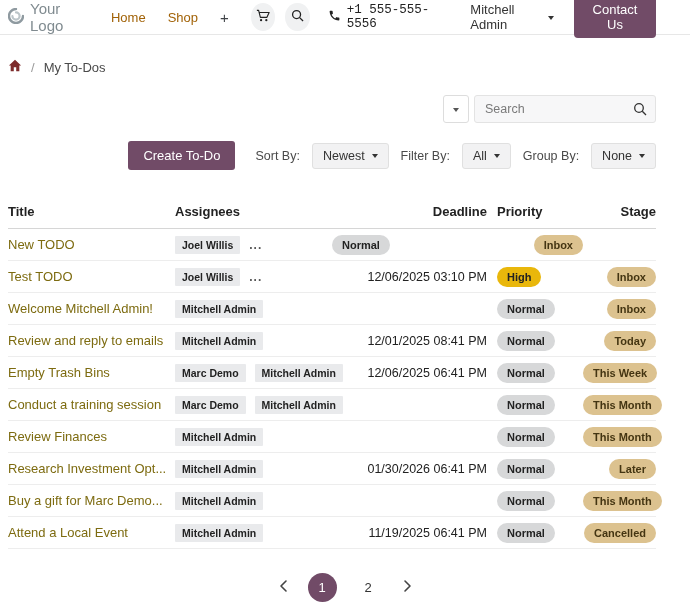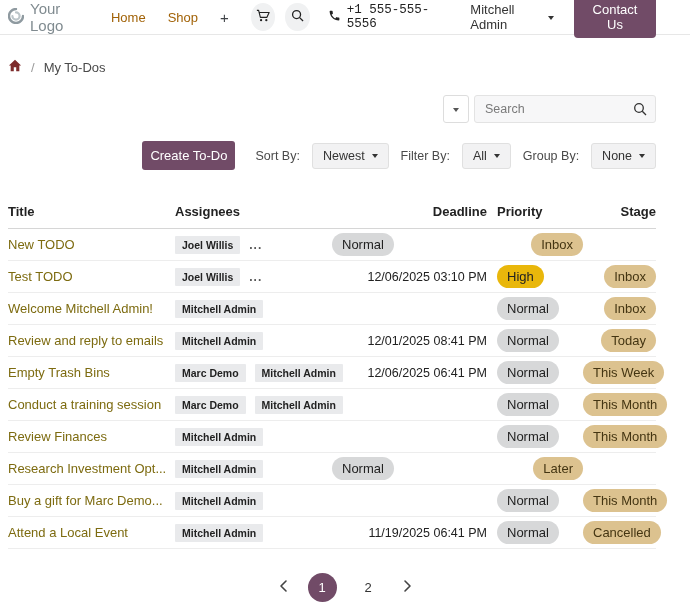--- a/index.html
+++ b/index.html
@@ -41,21 +41,21 @@
   .search-box input { width:100%; height:100%; border:none; background:transparent;
     outline:none; padding:0 30px 0 10px; font-size:12.5px; color:#333;
     font-family:inherit; }
   .search-box input::placeholder { color:#7a7a7a; }
   .search-glyph { position:absolute; right:8px; top:6px; }
 
   
   .toolbar { display:flex; justify-content:flex-end; align-items:center; gap:12px;
     margin-top:18px; padding-right:34px; }
   .btn-create { background:#714B67; color:#fff; border:none; border-radius:3px;
-    padding:7px 8px; font-size:13px; margin-right:8px; }
+    padding:7px 15px; font-size:13px; margin-right:8px; }
   .tb-label { font-size:12.5px; color:#4a4a4a; }
   .dd-btn { display:flex; align-items:center; gap:7px; background:#f2f2f3;
     border:1px solid #e0e0e0; border-radius:3px; padding:5px 10px;
     font-size:12.5px; font-weight:400; color:#333; }
 
   
   .table { margin:34px 34px 0 8px; }
   .thead, .trow { display:grid; grid-template-columns:167px 155px 165px 88px 1fr;
     align-items:center; }
   .thead { font-weight:700; font-size:13px; color:#222; padding-bottom:9px;
@@ -66,21 +66,21 @@
   .trow { min-height:32px; border-bottom:1px solid #ededed; }
   .t-title { color:#7d6b10; font-size:13px; white-space:nowrap; overflow:hidden;
     text-overflow:ellipsis; padding-right:6px; }
   .t-assign { display:flex; align-items:center; gap:9px; }
   .pill { background:#e9eaec; border-radius:1px; padding:3px 7px; font-size:10.5px;
     font-weight:700; color:#222; white-space:nowrap; }
   .more-dots { color:#555; font-weight:700; font-size:12px; letter-spacing:1px; }
   .t-deadline { text-align:right; padding-right:8px; font-size:12.5px; color:#222; }
   .t-priority { padding-left:2px; }
   .badge { display:inline-block; border-radius:20px; padding:4px 10px;
-    font-size:13px; font-weight:400; color:#222; white-space:nowrap; }
+    font-size:11px; font-weight:700; color:#222; white-space:nowrap; }
   .b-normal { background:#d7d8d9; }
   .b-high { background:#e9b70b; }
   .b-stage { background:#dcc28f; color:#443512; }
   .t-stage { text-align:right; }
 
   
   .pagination { display:flex; justify-content:center; align-items:center; gap:17px;
     margin-top:24px; }
   .pg-num { font-size:13px; color:#333; width:29px; height:29px; display:flex;
     align-items:center; justify-content:center; }
@@ -264,20 +264,21 @@
     <div class="t-deadline"></div>
     <div class="t-priority"><span class="badge b-normal">Normal</span></div>
     <div class="t-stage"><span class="badge b-stage">This Month</span></div>
   </div>
 
   <div class="trow">
     <a class="t-title">Research Investment Opt...</a>
     <div class="t-assign">
       <span class="pill">Mitchell Admin</span>
     </div>
+    <div class="t-deadline">01/30/2026 06:41 PM</div>
     <div class="t-priority"><span class="badge b-normal">Normal</span></div>
     <div class="t-stage"><span class="badge b-stage">Later</span></div>
   </div>
 
   <div class="trow">
     <a class="t-title">Buy a gift for Marc Demo...</a>
     <div class="t-assign">
       <span class="pill">Mitchell Admin</span>
     </div>
     <div class="t-deadline"></div>

